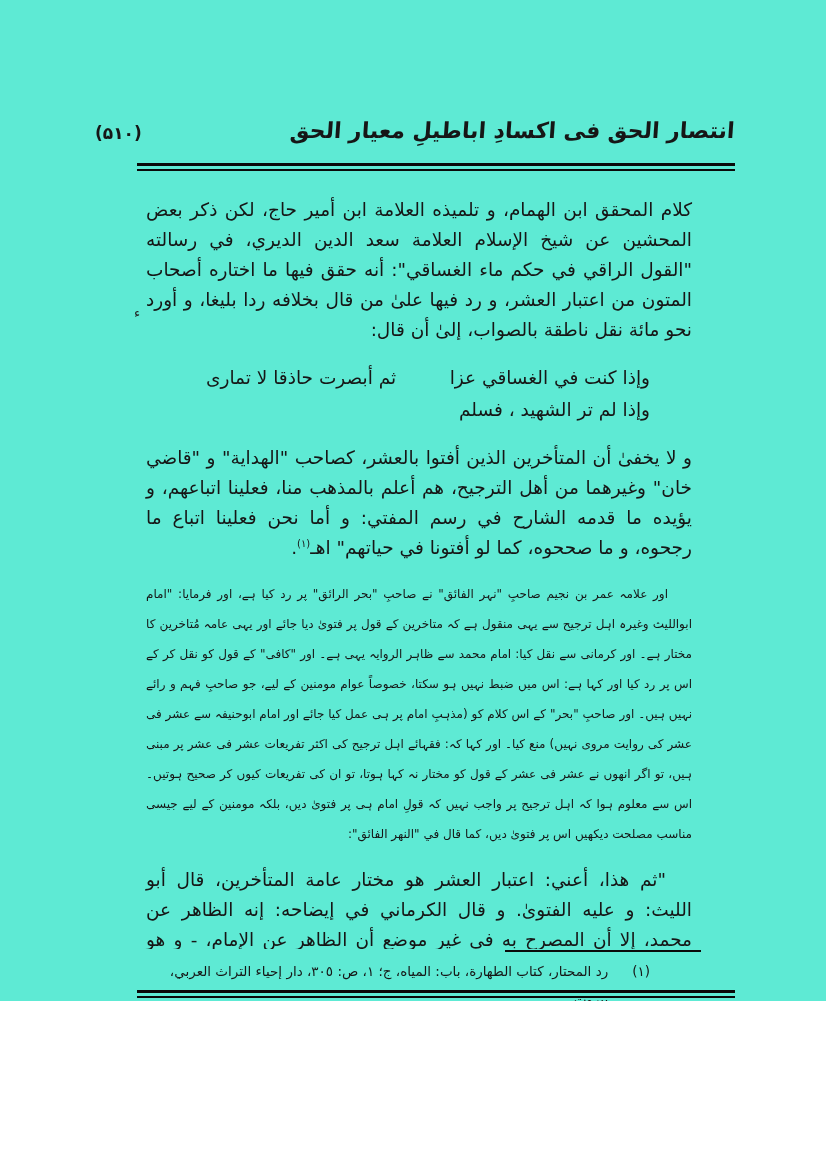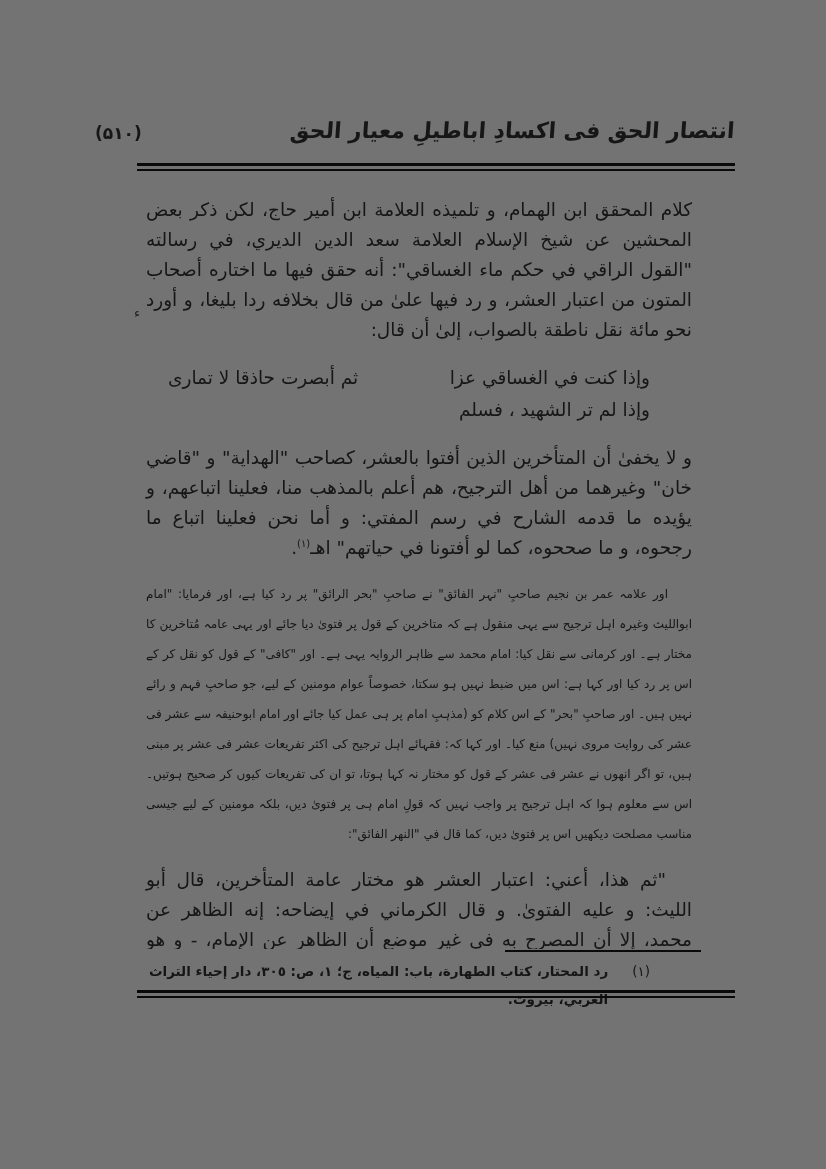--- a/index.html
+++ b/index.html
@@ -1,19 +1,19 @@
 <!DOCTYPE html>
 <html lang="ur"><head>
 <meta charset="utf-8">
 <style>
   html, body { margin:0; padding:0; background:#ffffff; }
   .sheet {
     position:relative;
-    width:826px; height:1169px;
-    background:#737373;
+    width:826px; height:1001px;
+    background:#5eead4;
     color:#161616;
     font-family:"DejaVu Sans", sans-serif;
     overflow:hidden;
   }
 
   
   .header {
     position:absolute; top:118px; left:95px; width:640px;
     display:flex; justify-content:space-between; align-items:flex-end;
   }
@@ -42,21 +42,21 @@
     direction:rtl; text-align:justify;
     font-size:18.5px; line-height:30px;
   }
   .text-col p { margin:16px; }
 
   .poetry { padding:1px 58px 1px 38px; }
   .verse-row {
     display:flex; justify-content:space-between;
     line-height:32px; direction:rtl;
   }
-  .hemistich { white-space:nowrap; }
+  .hemistich { white-space:nowrap;margin-left:38px; }
 
   .para-taqlid { }
   .fn-ref { font-size:10px; vertical-align:super; line-height:0; }
 
   .para-urdu {
     font-size:12px; line-height:30px; text-indent:24px;
     margin-top:2px !important;
   }
   .para-nahr { text-indent:26px; margin-top:2px !important; }
 
@@ -69,21 +69,21 @@
   .fn-sep {
     position:absolute; top:950px; left:505px; width:196px;
     border-top:2px solid #0a0a0a; height:0;
   }
   .footnote {
     position:absolute; top:957px; left:130px; width:572px;
     direction:rtl; font-size:13.5px; line-height:28px;
     display:flex; gap:24px; padding-right:52px; box-sizing:border-box;
   }
   .fn-marker { flex:0 0 auto; }
-  .fn-text   { flex:1 1 auto;font-weight:bold; }
+  .fn-text   { flex:1 1 auto; }
 </style>
 </head>
 <body>
 
 <div class="sheet">
 
   <div class="header">
     <span class="page-num">(۵۱۰)</span>
     <span class="book-title">انتصار الحق فی اکسادِ اباطیلِ معیار الحق</span>
   </div>

